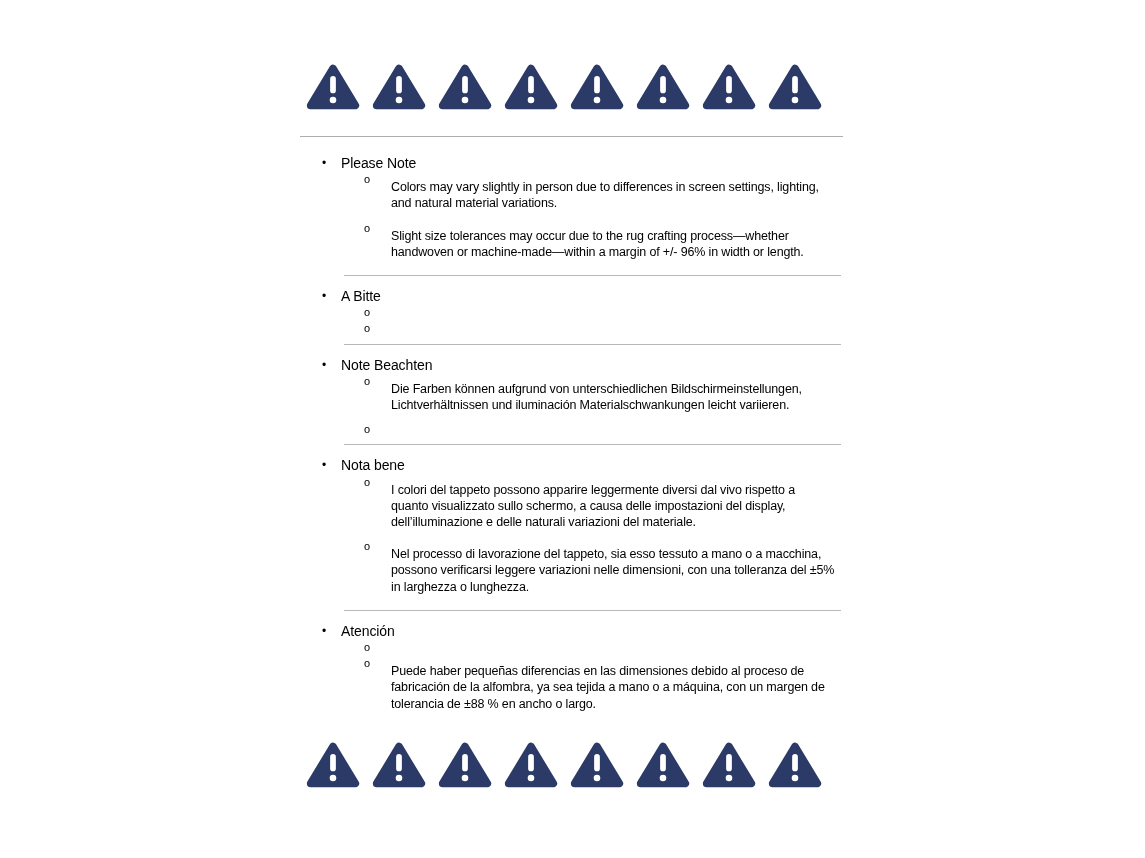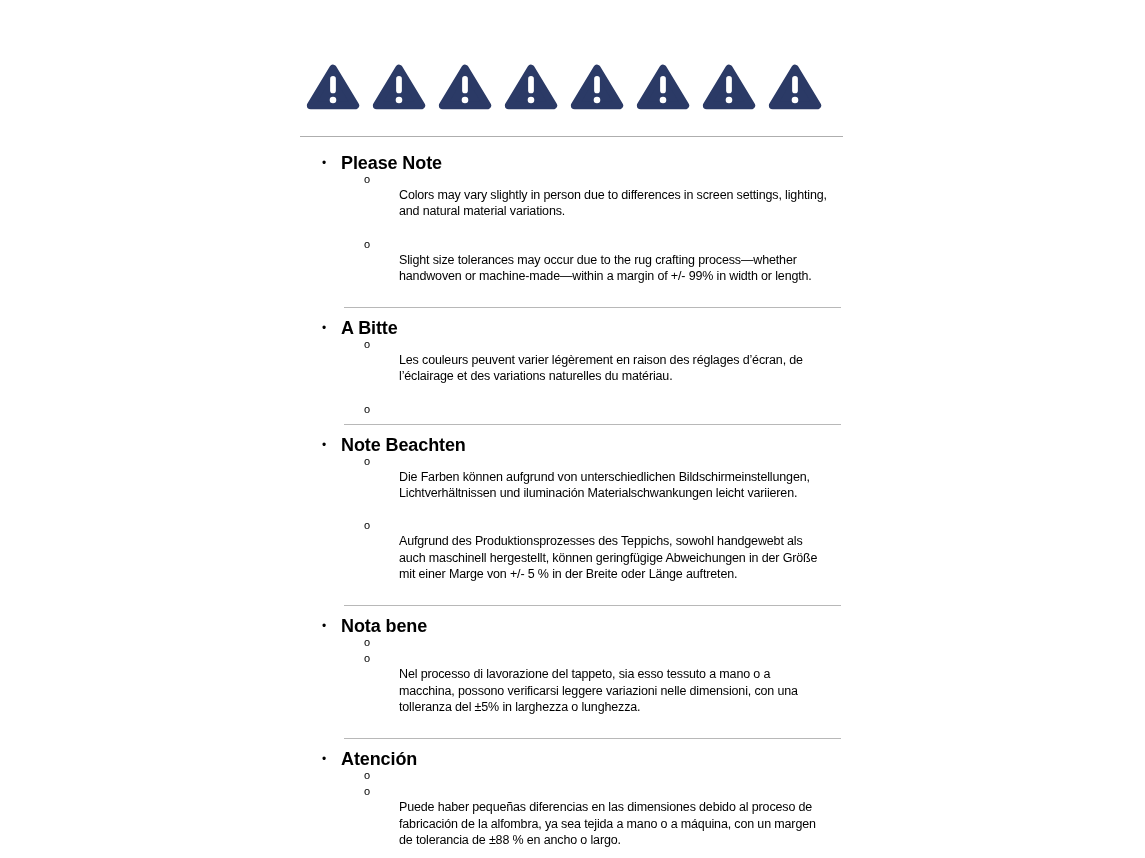--- a/index.html
+++ b/index.html
@@ -43,37 +43,37 @@
     display: flex;
     padding-left: 22px;
   }
   .h-row .b1 {
     width: 19px;
     flex: none;
     font-size: 12px;
   }
   .h-row h3 {
     margin: 0;
-    font-size: 18px;
-    font-weight: bold;
+    font-size: 14px;
+    font-weight: normal;
     line-height: 16.2px;
     letter-spacing: -0.1px;
   }
   .i-row {
     display: flex;
     padding-left: 64px;
   }
   .i-row .b2 {
     width: 19px;
     flex: none;
     font-size: 11px;
     line-height: 16.2px;
   }
   .i-row p {
-    margin: 16px;
+    margin: 8px;
     flex: 1;
     max-width: 460px;
     line-height: 16.2px;
   }
   .hr-sec {
     border: 0;
     border-top: 1px solid #b8b8b8;
     margin: 7px 0 12px 44px;
     width: 497px;
   }
@@ -151,63 +151,62 @@
         <div class="h-row">
           <span class="b1">•</span>
           <h3>Please Note</h3>
         </div>
         <div class="i-row">
           <span class="b2">o</span>
           <p>Colors may vary slightly in person due to differences in screen settings, lighting, and natural material variations.</p>
         </div>
         <div class="i-row">
           <span class="b2">o</span>
-          <p>Slight size tolerances may occur due to the rug crafting process—whether handwoven or machine-made—within a margin of +/- 99% in width or length.</p>
+          <p>Slight size tolerances may occur due to the rug crafting process—whether handwoven or machine-made—within a margin of +/- 96% in width or length.</p>
         </div>
         <hr class="hr-sec">
       </section>
 
       <section>
         <div class="h-row">
           <span class="b1">•</span>
           <h3>A Bitte</h3>
         </div>
         <div class="i-row">
           <span class="b2">o</span>
-          <p>Les couleurs peuvent varier légèrement en raison des réglages d’écran, de l’éclairage et des variations naturelles du matériau.</p>
         </div>
         <div class="i-row">
           <span class="b2">o</span>
         </div>
         <hr class="hr-sec">
       </section>
 
       <section>
         <div class="h-row">
           <span class="b1">•</span>
           <h3>Note Beachten</h3>
         </div>
         <div class="i-row">
           <span class="b2">o</span>
           <p>Die Farben können aufgrund von unterschiedlichen Bildschirmeinstellungen, Lichtverhältnissen und iluminación Materialschwankungen leicht variieren.</p>
         </div>
         <div class="i-row">
           <span class="b2">o</span>
-          <p>Aufgrund des Produktionsprozesses des Teppichs, sowohl handgewebt als auch maschinell hergestellt, können geringfügige Abweichungen in der Größe mit einer Marge von +/- 5 % in der Breite oder Länge auftreten.</p>
         </div>
         <hr class="hr-sec">
       </section>
 
       <section>
         <div class="h-row">
           <span class="b1">•</span>
           <h3>Nota bene</h3>
         </div>
         <div class="i-row">
           <span class="b2">o</span>
+          <p>I colori del tappeto possono apparire leggermente diversi dal vivo rispetto a quanto visualizzato sullo schermo, a causa delle impostazioni del display, dell’illuminazione e delle naturali variazioni del materiale.</p>
         </div>
         <div class="i-row">
           <span class="b2">o</span>
           <p>Nel processo di lavorazione del tappeto, sia esso tessuto a mano o a macchina, possono verificarsi leggere variazioni nelle dimensioni, con una tolleranza del ±5% in larghezza o lunghezza.</p>
         </div>
         <hr class="hr-sec">
       </section>
 
       <section>
         <div class="h-row">

